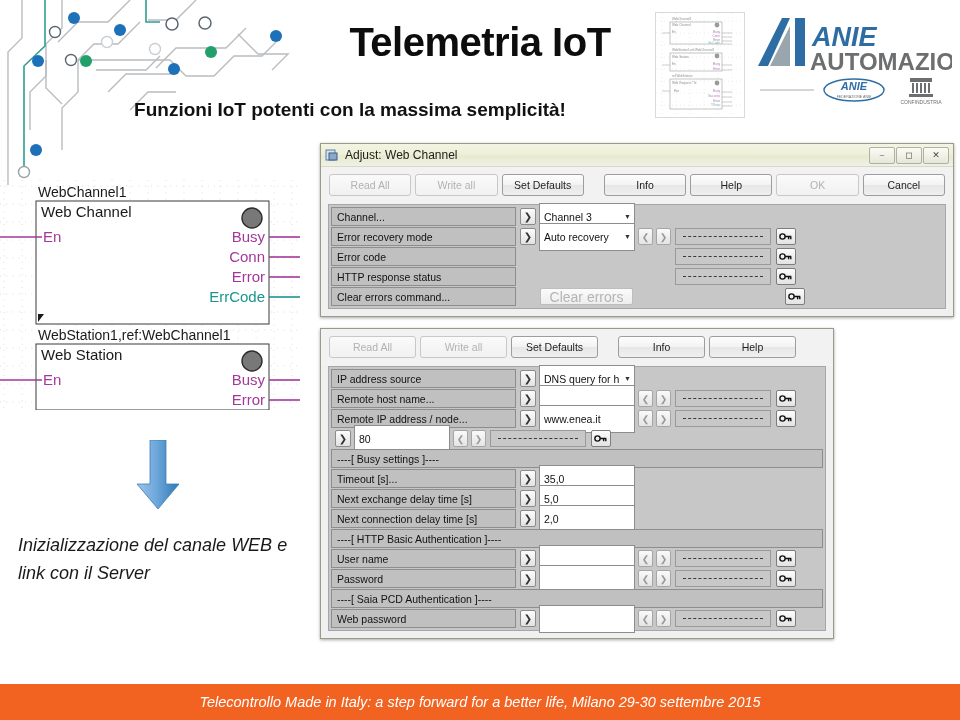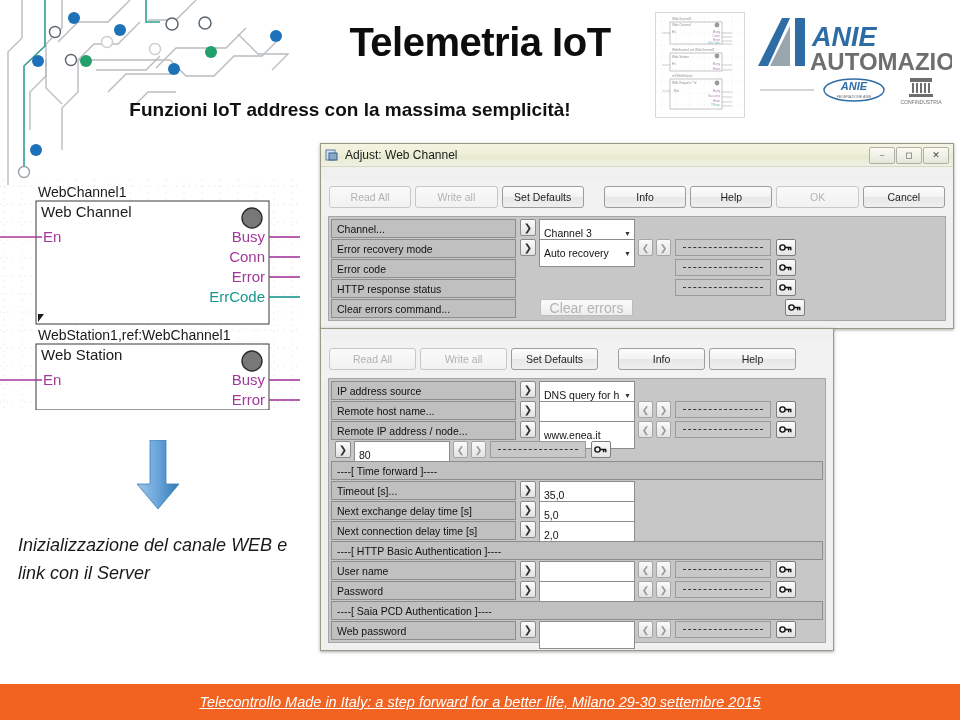--- a/index.html
+++ b/index.html
@@ -50,36 +50,36 @@
     border-bottom:1px solid #d8d9c4;
   }
   .dlg-icon{width:14px;height:14px;margin-right:6px;flex:0 0 auto;}
   .dlg-title{font-size:12px;color:#20201e;white-space:nowrap;}
   .wbtns{margin-left:auto;display:flex;gap:1px;}
   .wbtn{width:24px;height:15px;border:1px solid #b0b0a4;border-radius:2px;
         background:linear-gradient(to bottom,#fbfbf4,#e6e7da);
         display:flex;align-items:center;justify-content:center;
         font-size:9px;color:#4a4a46;line-height:1;}
 
-  .dlg-body{padding:0;margin-top:12px;}
+  .dlg-body{padding:0;}
   .toolbar{display:flex;gap:4px;padding:7px 8px 8px 8px;background:#f2f2f2;}
   .tbtn{
     height:20px;border:1px solid #9d9d9d;border-radius:3px;
     background:linear-gradient(to bottom,#fdfdfd 0%,#f3f3f3 48%,#e7e7e7 52%,#efefef 100%);
     font-size:10.5px;color:#1f1f1f;display:flex;align-items:center;
     justify-content:center;font-family:"Liberation Sans",sans-serif;
   }
   .tbtn.disabled{color:#b2b2b2;border-color:#c8c8c8;
     background:linear-gradient(to bottom,#fafafa,#f1f1f1);}
   .tbtn.sep{margin-left:16px;}
   .tbtn.far{margin-left:auto;}
 
   
   .grid{margin:0 7px 7px 7px;border:1px solid #a6a6a6;background:#c7c7c7;padding:2px;}
-  .grow{display:flex;height:19px;margin-bottom:1px;}
+  .grow{display:flex;align-items:center;height:19px;margin-bottom:1px;}
   .grow:last-child{margin-bottom:0;}
   .gname{
     width:185px;height:19px;background:#c0c0c0;border:1px solid #8d8d8d;
     font-size:10.5px;color:#111;display:flex;align-items:center;
     padding-left:5px;box-sizing:border-box;overflow:hidden;white-space:nowrap;
   }
   .gname.section{width:auto;flex:1;background:#c0c0c0;}
   .gbtn{
     width:16px;height:17px;margin-left:4px;border:1px solid #8b8b8b;border-radius:2px;
     background:linear-gradient(to bottom,#fcfcfc,#e2e2e2);
@@ -115,21 +115,21 @@
     background:linear-gradient(to bottom,#fbfbfb,#ededed);
     font-size:14px;color:#b4b4b4;display:flex;align-items:center;justify-content:center;
     box-sizing:border-box;flex:0 0 auto;
   }
 
   
   #footer{
     position:absolute;left:0;bottom:0;width:960px;height:36px;background:#f26322;
     display:flex;align-items:center;justify-content:center;
   }
-  #footer span{font-style:italic;font-size:14.5px;color:#fff;font-weight:500;text-decoration:underline;}
+  #footer span{font-style:italic;font-size:14.5px;color:#fff;font-weight:500;}
 </style>
 </head>
 <body>
 
 <svg id="circuit" viewBox="0 0 330 185">
   <g fill="none" stroke="#b9bdc0" stroke-width="1.4">
     <path d="M22 0 V38 L8 52 V185"></path>
     <path d="M62 0 V28 L46 44 V76 L30 92 V130"></path>
     <path d="M130 0 L108 22 H78 L58 42"></path>
     <path d="M196 0 L176 20 H148"></path>
@@ -157,21 +157,21 @@
   <circle cx="55" cy="32" r="5.5" fill="#fff" stroke="#5b6770" stroke-width="1.4"></circle>
   <circle cx="71" cy="60" r="5.5" fill="#fff" stroke="#5b6770" stroke-width="1.4"></circle>
   <circle cx="107" cy="42" r="5.5" fill="#fff" stroke="#c9ced1" stroke-width="1.4"></circle>
   <circle cx="155" cy="49" r="5.5" fill="#fff" stroke="#c9ced1" stroke-width="1.4"></circle>
   <circle cx="172" cy="24" r="6" fill="#fff" stroke="#5b6770" stroke-width="1.5"></circle>
   <circle cx="205" cy="23" r="6" fill="#fff" stroke="#5b6770" stroke-width="1.5"></circle>
   <circle cx="24" cy="172" r="5.5" fill="#fff" stroke="#9aa2a8" stroke-width="1.4"></circle>
 </svg>
 
 <div id="title">Telemetria IoT</div>
-<div id="subtitle">Funzioni IoT address con la massima semplicità!</div>
+<div id="subtitle">Funzioni IoT potenti con la massima semplicità!</div>
 
 <svg id="thumb" viewBox="0 0 88 104">
   <rect width="88" height="104" fill="#fff"></rect>
   <g stroke="#cfcfcf" stroke-width="0.4" stroke-dasharray="1 3">
     <path d="M6 0 V104 M20 0 V104 M34 0 V104 M48 0 V104 M62 0 V104 M76 0 V104"></path>
     <path d="M0 8 H88 M0 20 H88 M0 32 H88 M0 44 H88 M0 56 H88 M0 68 H88 M0 80 H88 M0 92 H88"></path>
   </g>
   <g stroke="#8a8a8a" stroke-width="0.5" fill="none">
     <rect x="14" y="9" width="52" height="22"></rect>
     <rect x="14" y="40" width="52" height="18"></rect>
@@ -459,21 +459,21 @@
           </div>
         <div class="keybtn">
           <svg viewBox="0 0 16 10" width="14" height="9">
               <circle cx="4" cy="5" r="3" fill="none" stroke="#111" stroke-width="1.6"></circle>
               <path d="M7 5 H14 M11 5 V8 M13.5 5 V8" stroke="#111" stroke-width="1.6" fill="none"></path>
             </svg>
         </div>
       </div>
 
       <div class="grow">
-        <div class="gname section">----[ Time forward ]----</div>
+        <div class="gname section">----[ Busy settings ]----</div>
       </div>
 
       <div class="grow">
         <div class="gname">Timeout [s]...</div>
         <div class="gbtn">❯</div>
         <div class="gval">35,0</div>
       </div>
 
       <div class="grow">
         <div class="gname">Next exchange delay time [s]</div>

